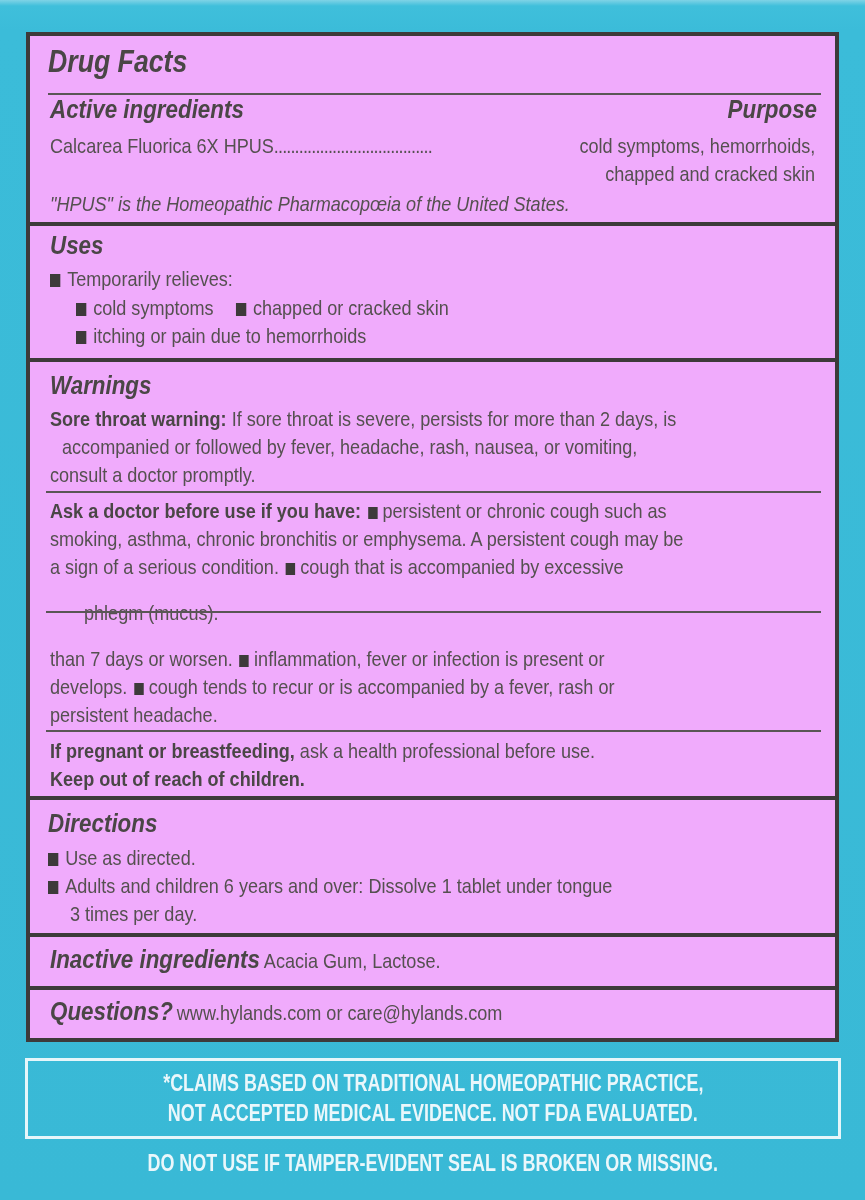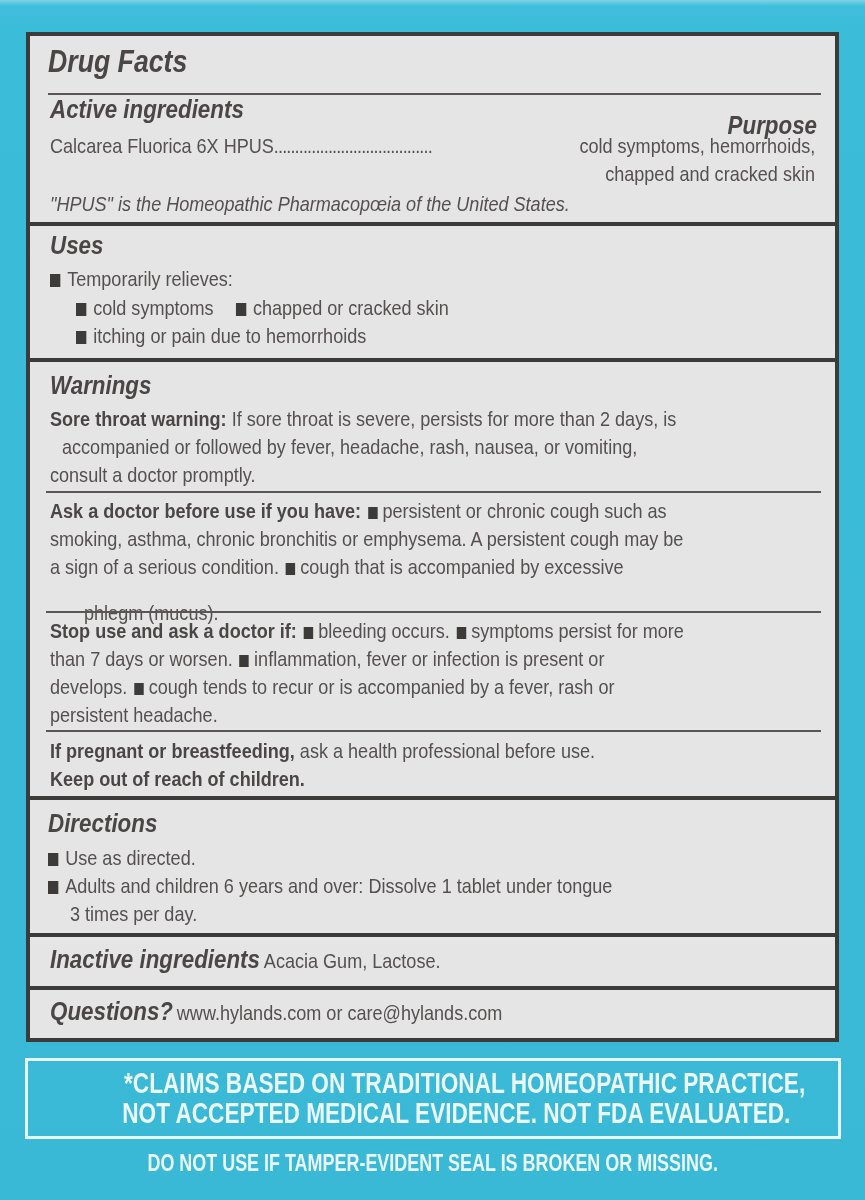--- a/index.html
+++ b/index.html
@@ -8,57 +8,57 @@
     background: #3bbcd9;
     background-image: linear-gradient(to bottom, #7fd3e6 0px, #3fbfdb 6px, #3bbcd9 30px, #39b9d6 1200px);
     font-family: "Liberation Sans", sans-serif;
     color: #4a4646;
     position: relative;
   }
   .panel {
     position: absolute;
     left: 26px; top: 32px;
     width: 813px; height: 1010px;
-    background: #e5e5e5;
+    background: #f0abfc;
     border: 4px solid #3d3a3a;
   }
   .thick { position: absolute; left: 0; right: 0; height: 4px; background: #3d3a3a; }
   .thin { position: absolute; left: 16px; right: 14px; height: 2px; background: #5a5656; }
   .cond { display: inline-block; transform: scaleX(0.86); transform-origin: left center; white-space: nowrap; }
   .cond-r { display: inline-block; transform: scaleX(0.86); transform-origin: right center; white-space: nowrap; }
   .h1 { font-size: 31px; font-weight: bold; font-style: italic; color: #4a4646; }
   .h2 { font-size: 26px; font-weight: bold; font-style: italic; color: #4a4646; }
   .body { font-size: 21px; color: #555050; line-height: 28.5px; }
   .b { font-weight: bold; color: #4a4646; }
   .blt { display: inline-block; width: 12px; height: 13px; background: #3d3a3a; margin-right: 8px; vertical-align: -1px; }
   .blt-s { display: inline-block; width: 11px; height: 12px; background: #3d3a3a; margin: 0 6px 0 2px; vertical-align: -1px; }
   .line { position: absolute; white-space: nowrap; }
   .claims {
     position: absolute; left: 25px; top: 1058px; width: 816px; height: 81px;
     border: 3px solid #e6f6fa;
     text-align: center;
   }
-  .claims-txt { color: #eaf7fb; font-size: 29px; font-weight: bold; line-height: 30px; }
+  .claims-txt { color: #eaf7fb; font-size: 23px; font-weight: bold; line-height: 30px; }
   .seal { position: absolute; left: 0; right: 0; top: 1150px; text-align: center; color: #eaf7fb; font-size: 23px; font-weight: bold; }
   .ctr { display: inline-block; transform: scaleX(0.78); transform-origin: center center; white-space: nowrap; }
 </style>
 </head>
 <body>
 
 <div class="panel">
 
   <div class="line h1" style="left:18px; top:8px;">
     <span class="cond">Drug Facts</span>
   </div>
   <div class="thin" style="top:57px; left:18px; right:14px;"></div>
 
   <div class="line h2" style="left:20px; top:58px;">
     <span class="cond">Active ingredients</span>
   </div>
-  <div class="line h2" style="right:18px; top:74px;">
+  <div class="line h2" style="right:18px; top:58px;">
     <span class="cond-r">Purpose</span>
   </div>
   <div class="line body" style="left:20px; top:96px;">
     <span class="cond">
       <span>Calcarea Fluorica 6X HPUS</span><span style="letter-spacing:-1px;">......................................</span>
     </span>
   </div>
   <div class="line body" style="right:20px; top:96px;">
     <span class="cond-r">cold symptoms, hemorrhoids,</span>
   </div>
@@ -113,23 +113,20 @@
   </div>
   <div class="line body" style="left:20px; top:517px;">
     <span class="cond"><span>a sign of a serious condition.</span> <span class="blt-s"></span><span>cough that is accompanied by excessive</span></span>
   </div>
   <div class="line body" style="left:20px; top:563px;margin-left:34px;">
     <span class="cond">phlegm (mucus).</span>
   </div>
 
   <div class="thin" style="top:575px;"></div>
 
-  <div class="line body" style="left:20px; top:581px;">
-    <span class="cond"><span class="b">Stop use and ask a doctor if:</span> <span class="blt-s"></span><span>bleeding occurs.</span> <span class="blt-s"></span><span>symptoms persist for more</span></span>
-  </div>
   <div class="line body" style="left:20px; top:609px;">
     <span class="cond"><span>than 7 days or worsen.</span> <span class="blt-s"></span><span>inflammation, fever or infection is present or</span></span>
   </div>
   <div class="line body" style="left:20px; top:637px;">
     <span class="cond"><span>develops.</span> <span class="blt-s"></span><span>cough tends to recur or is accompanied by a fever, rash or</span></span>
   </div>
   <div class="line body" style="left:20px; top:665px;">
     <span class="cond">persistent headache.</span>
   </div>
 

